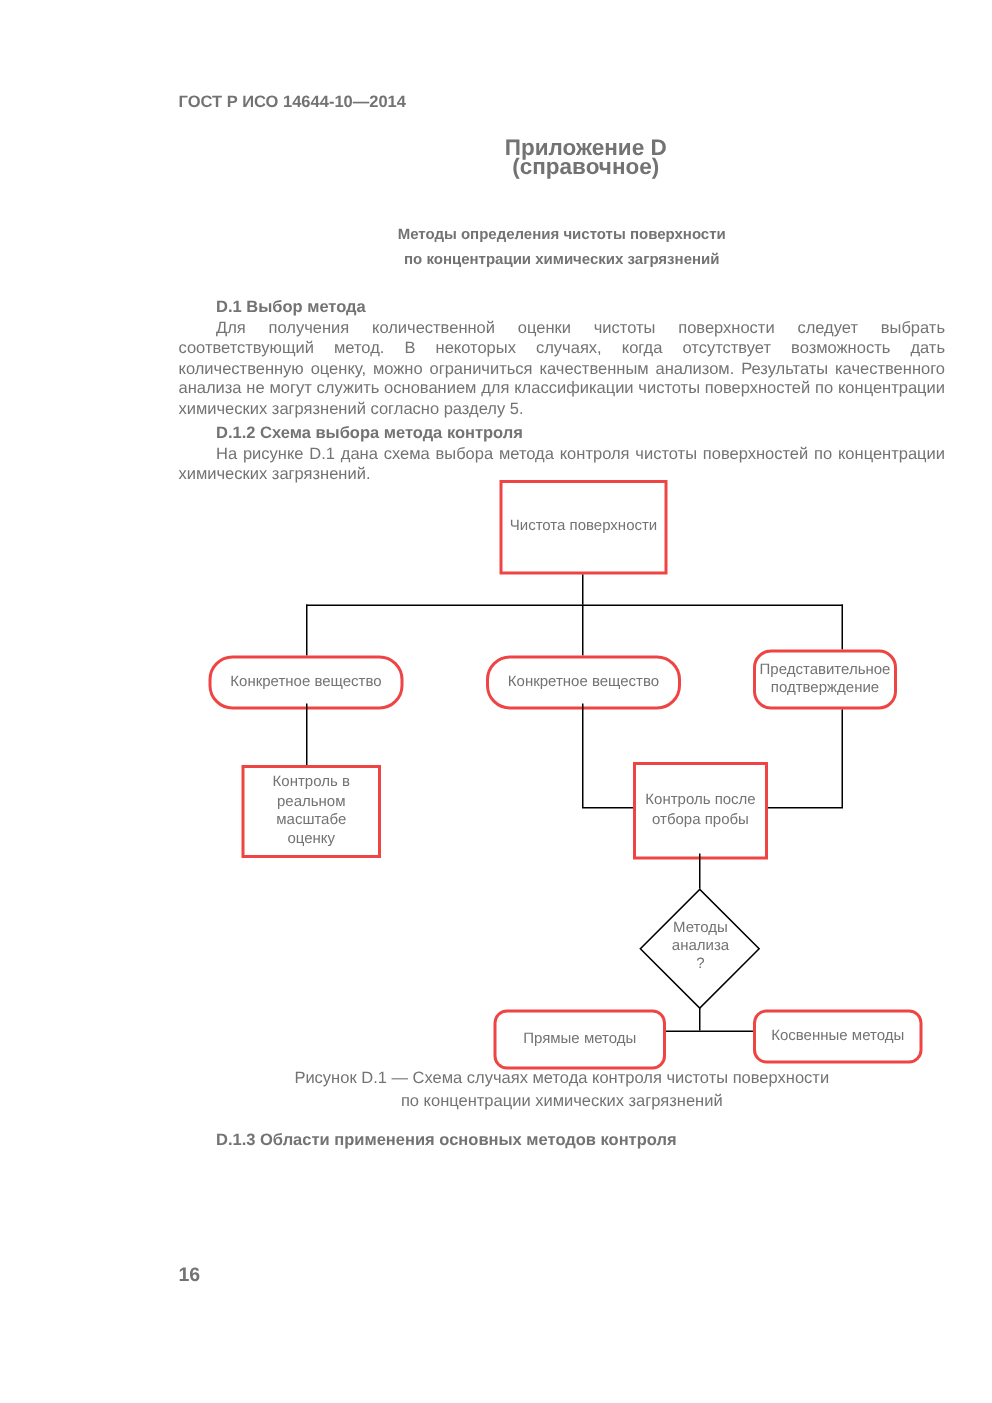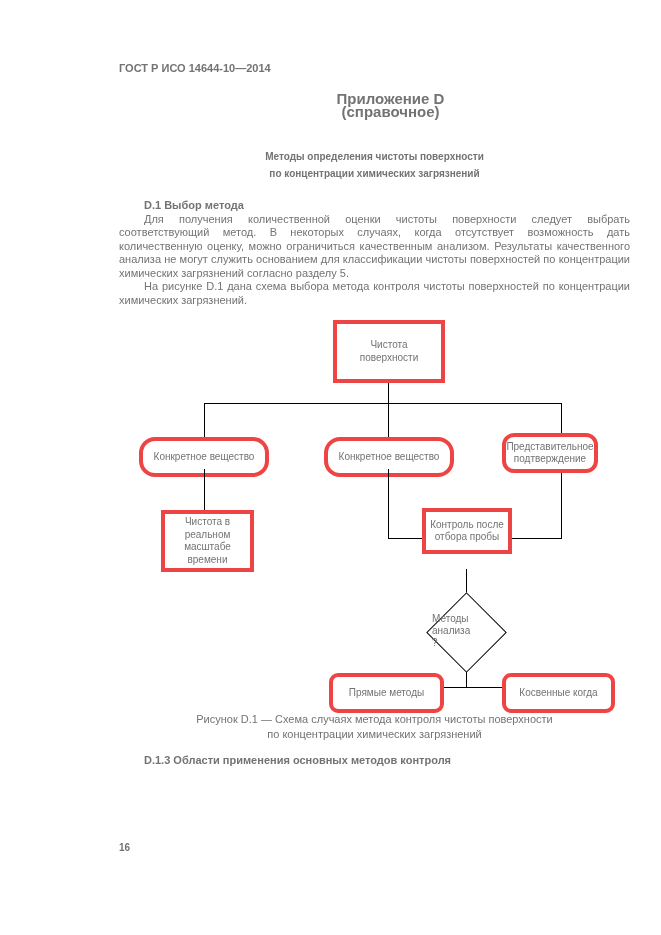--- a/index.html
+++ b/index.html
@@ -11,32 +11,32 @@
   .doc-header { position:absolute; left:75px; top:62px; font-size:11px; font-weight:bold; }
   .annex-block { position:absolute; left:16px; top:92px; width:661px; text-align:center; font-size:15px; font-weight:bold; line-height:13px; }
   .main-title { position:absolute; left:0; top:148px; width:661px; text-align:center; font-size:10px; font-weight:bold; line-height:17px; }
   .content { position:absolute; left:75px; top:196px; width:511px; font-size:11px; line-height:13.5px; }
   .content .h { font-weight:bold; text-indent:25px; margin-top:3px; }
   .content p { text-align:justify; text-indent:25px; }
   .content-d13 { position:absolute; left:75px; top:754px; width:511px; font-size:11px; line-height:13.5px; }
   .content-d13 .h { font-weight:bold; text-indent:25px; }
   .content-d13 p { text-align:justify; text-indent:25px; }
   .caption { position:absolute; left:0; top:712px; width:661px; text-align:center; font-size:11px; line-height:15px; }
-  .page-number { position:absolute; left:75px; top:842px; font-size:10px; font-weight:bold; }
+  .page-number { position:absolute; left:75px; top:842px; font-size:13px; font-weight:bold; }
 
   
   .hline, .vline { position:absolute; background:#000; }
   .node {
-    position:absolute; border:4px solid #ef4444; background:#fff;
+    position:absolute; border:2px solid #ef4444; background:#fff;
     display:flex; align-items:center; justify-content:center;
     text-align:center; font-size:10px; line-height:12.5px; padding:16px 4px;
   }
   .rounded { border-radius:16px; }
   .diamond-shape { position:absolute; left:394px; top:604px; width:57px; height:57px; border:1px solid #000; background:#fff; transform:rotate(45deg); }
-  .diamond-label { position:absolute; left:388px; top:613px; width:70px; font-size:10px; line-height:12px; }
+  .diamond-label { position:absolute; left:388px; top:613px; width:70px; text-align:center; font-size:10px; line-height:12px; }
 </style>
 </head>
 <body>
 
 <div class="page">
 
   <div class="doc-header">ГОСТ Р ИСО 14644-10—2014</div>
 
   <div class="annex-block">
     <div>Приложение D</div>
@@ -44,62 +44,63 @@
   </div>
 
   <div class="main-title">
     <div>Методы определения чистоты поверхности</div>
     <div>по концентрации химических загрязнений</div>
   </div>
 
   <div class="content">
     <div class="h">D.1 Выбор метода</div>
     <p>Для получения количественной оценки чистоты поверхности следует выбрать соответствующий метод. В некоторых случаях, когда отсутствует возможность дать количественную оценку, можно ограничиться качественным анализом. Результаты качественного анализа не могут служить основанием для классификации чистоты поверхностей по концентрации химических загрязнений согласно разделу 5.</p>
+    <div class="h">D.1.2 Схема выбора метода контроля</div>
     <p>На рисунке D.1 дана схема выбора метода контроля чистоты поверхностей по концентрации химических загрязнений.</p>
   </div>
 
   <div>
 
     <div class="node" style="left:289px; top:320px; width:112px; height:63px;">Чистота поверхности</div>
 
     <div class="vline" style="left:344px; top:383px; width:1px; height:20px;"></div>
     <div class="hline" style="left:160px; top:403px; width:358px; height:1px;"></div>
     <div class="vline" style="left:160px; top:403px; width:1px; height:34px;"></div>
     <div class="vline" style="left:344px; top:403px; width:1px; height:34px;"></div>
     <div class="vline" style="left:517px; top:403px; width:1px; height:30px;"></div>
 
     <div class="node rounded" style="left:95px; top:437px; width:130px; height:32px;">Конкретное вещество</div>
     <div class="node rounded" style="left:280px; top:437px; width:130px; height:32px;">Конкретное вещество</div>
     <div class="node rounded" style="left:458px; top:433px; width:96px; height:40px; border-radius:12px;">Представительное подтверждение</div>
 
     <div class="vline" style="left:160px; top:469px; width:1px; height:41px;"></div>
-    <div class="node" style="left:117px; top:510px; width:93px; height:62px;">Чистота в реальном масштабе времени</div>
+    <div class="node" style="left:117px; top:510px; width:93px; height:62px;">Контроль в реальном масштабе оценку</div>
 
     <div class="vline" style="left:344px; top:469px; width:1px; height:69px;"></div>
     <div class="hline" style="left:344px; top:538px; width:34px; height:1px;"></div>
 
     <div class="vline" style="left:517px; top:473px; width:1px; height:65px;"></div>
     <div class="hline" style="left:468px; top:538px; width:50px; height:1px;"></div>
 
-    <div class="node" style="left:378px; top:508px; width:90px; height:46px;">Контроль после отбора пробы</div>
+    <div class="node" style="left:378px; top:508px; width:90px; height:65px;">Контроль после отбора пробы</div>
 
     <div class="vline" style="left:422px; top:569px; width:1px; height:24px;"></div>
 
     <div class="diamond-shape"></div>
     <div class="diamond-label">
       <div>Методы</div>
       <div>анализа</div>
       <div>?</div>
     </div>
 
     <div class="vline" style="left:422px; top:672px; width:1px; height:15px;"></div>
     <div class="hline" style="left:400px; top:687px; width:58px; height:1px;"></div>
 
     <div class="node rounded" style="left:285px; top:673px; width:115px; height:40px; border-radius:9px;">Прямые методы</div>
-    <div class="node rounded" style="left:458px; top:673px; width:113px; height:28px; border-radius:9px;">Косвенные когда</div>
+    <div class="node rounded" style="left:458px; top:673px; width:113px; height:28px; border-radius:9px;">Косвенные методы</div>
   </div>
 
   <div class="caption">
     <div>Рисунок D.1 — Схема случаях метода контроля чистоты поверхности</div>
     <div>по концентрации химических загрязнений</div>
   </div>
 
   <div class="content-d13">
     <div class="h">D.1.3 Области применения основных методов контроля</div>
   </div>

